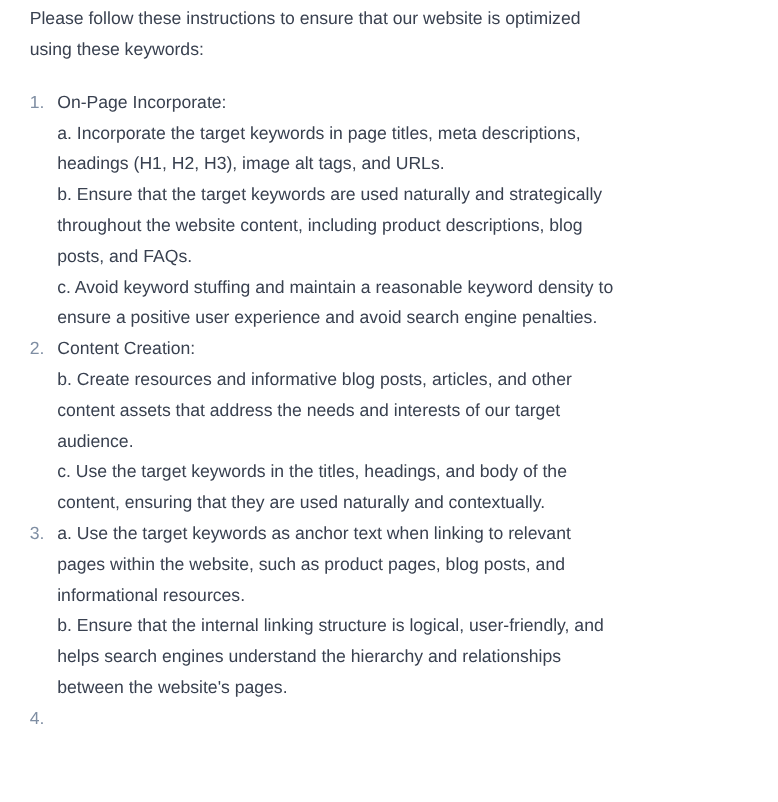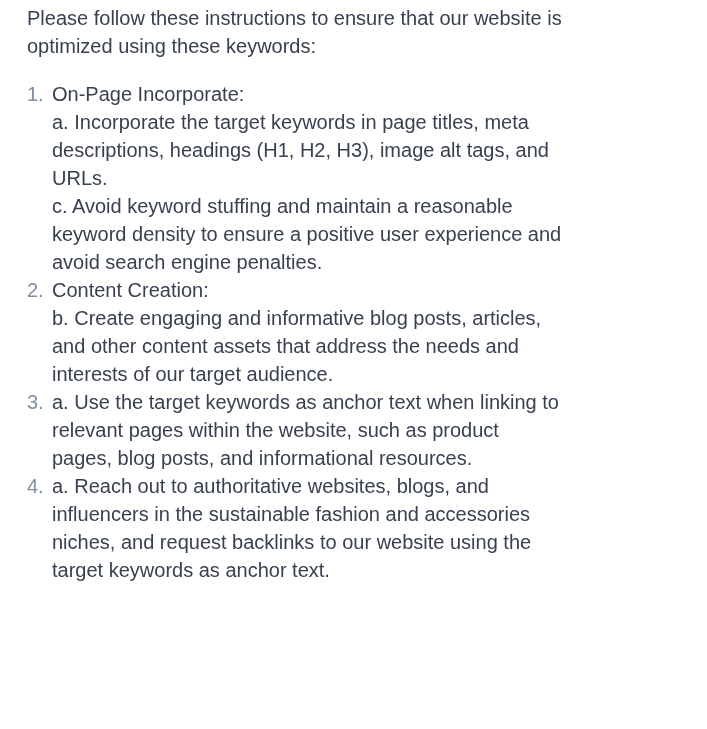--- a/index.html
+++ b/index.html
@@ -6,21 +6,21 @@
     margin: 0;
     padding: 0;
     background: var(--background, #ffffff);
   }
   .message {
     width: 586px;
     height: 729px;
     box-sizing: border-box;
     padding: 4px 24px 8px 27px;
     font-family: "Liberation Sans", "DejaVu Sans", sans-serif;
-    font-size: 20px;
+    font-size: 16px;
     line-height: 28px;
     color: var(--text, #394150);
     overflow: hidden;
   }
   .intro {
     margin: 0 0 20px 0;
   }
   ol.instructions {
     list-style: none;
     margin: 0;
@@ -46,40 +46,42 @@
 <div class="message">
   <p class="intro">Please follow these instructions to ensure that our website is optimized using these keywords:</p>
 
   <ol class="instructions">
 
     <li>
       <span class="num">1.</span>
       <div class="li-body">
         <div class="li-line">On-Page Incorporate:</div>
         <div class="li-line">a. Incorporate the target keywords in page titles, meta descriptions, headings (H1, H2, H3), image alt tags, and URLs.</div>
+        <div class="li-line">b. Ensure that the target keywords are used naturally and strategically throughout the website content, including product descriptions, blog posts, and FAQs.</div>
         <div class="li-line">c. Avoid keyword stuffing and maintain a reasonable keyword density to ensure a positive user experience and avoid search engine penalties.</div>
       </div>
     </li>
 
     <li>
       <span class="num">2.</span>
       <div class="li-body">
         <div class="li-line">Content Creation:</div>
-        <div class="li-line">b. Create engaging and informative blog posts, articles, and other content assets that address the needs and interests of our target audience.</div>
+        <div class="li-line">b. Create resources and informative blog posts, articles, and other content assets that address the needs and interests of our target audience.</div>
+        <div class="li-line">c. Use the target keywords in the titles, headings, and body of the content, ensuring that they are used naturally and contextually.</div>
       </div>
     </li>
 
     <li>
       <span class="num">3.</span>
       <div class="li-body">
         <div class="li-line">a. Use the target keywords as anchor text when linking to relevant pages within the website, such as product pages, blog posts, and informational resources.</div>
+        <div class="li-line">b. Ensure that the internal linking structure is logical, user-friendly, and helps search engines understand the hierarchy and relationships between the website's pages.</div>
       </div>
     </li>
 
     <li>
       <span class="num">4.</span>
       <div class="li-body">
-        <div class="li-line">a. Reach out to authoritative websites, blogs, and influencers in the sustainable fashion and accessories niches, and request backlinks to our website using the target keywords as anchor text.</div>
       </div>
     </li>
 
   </ol>
 </div>
 
 </body></html>

